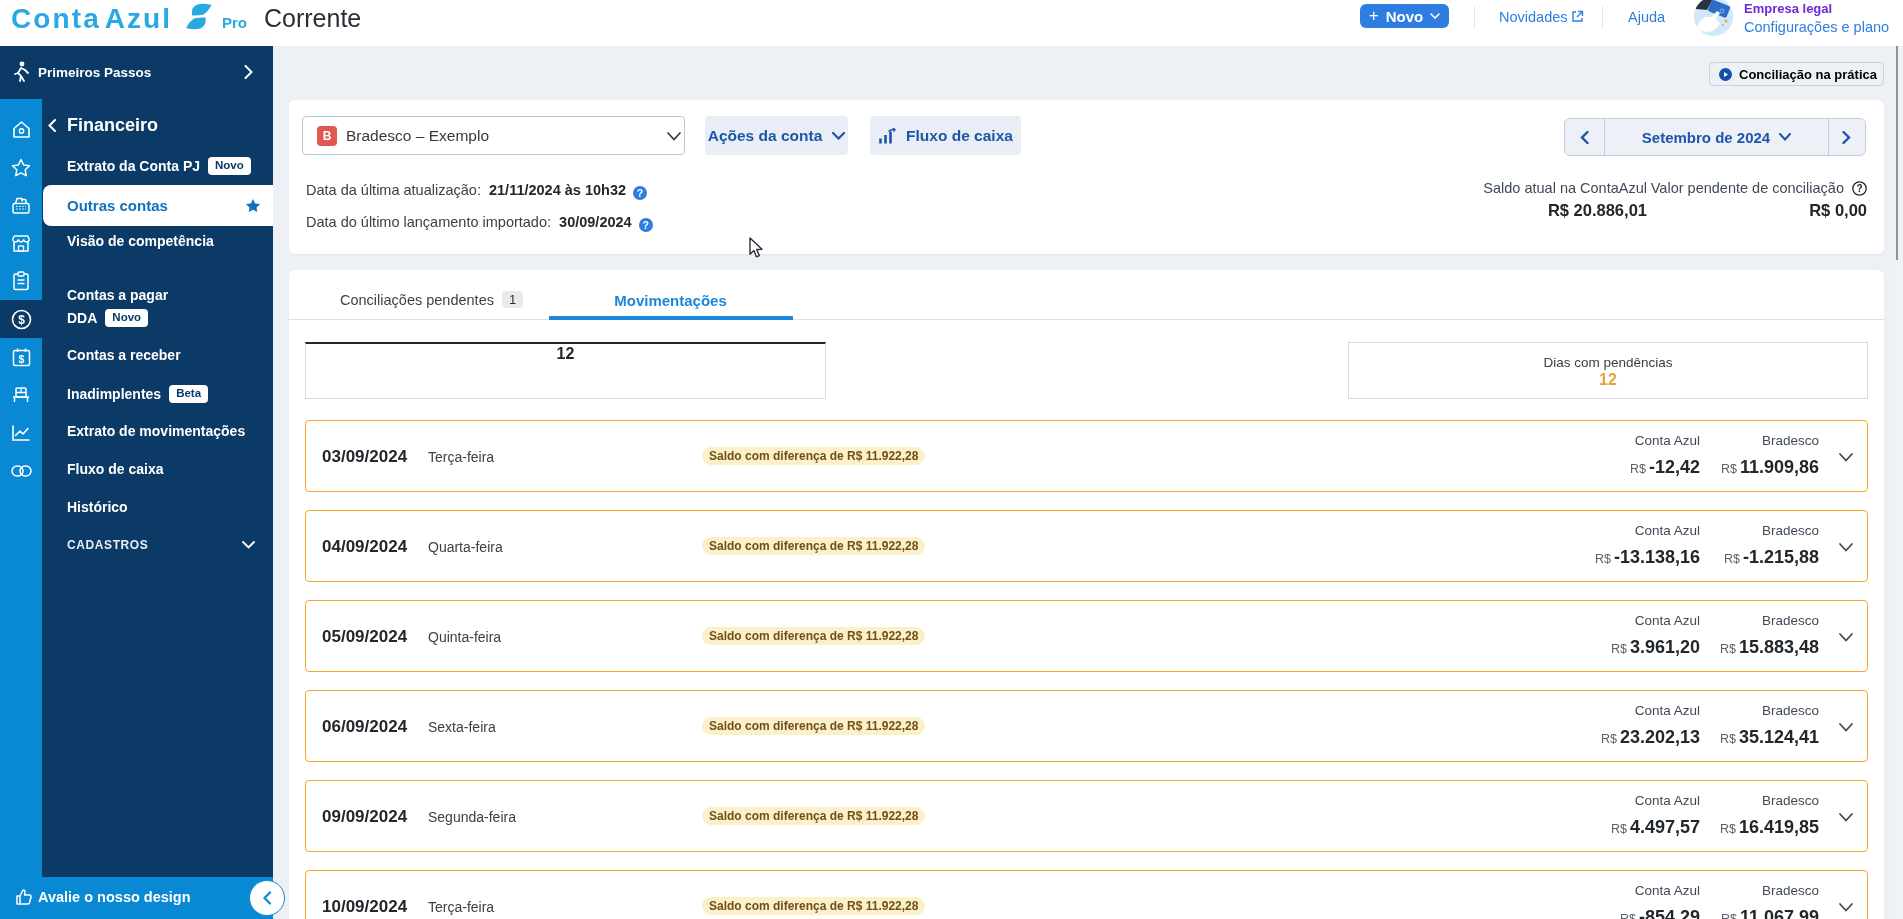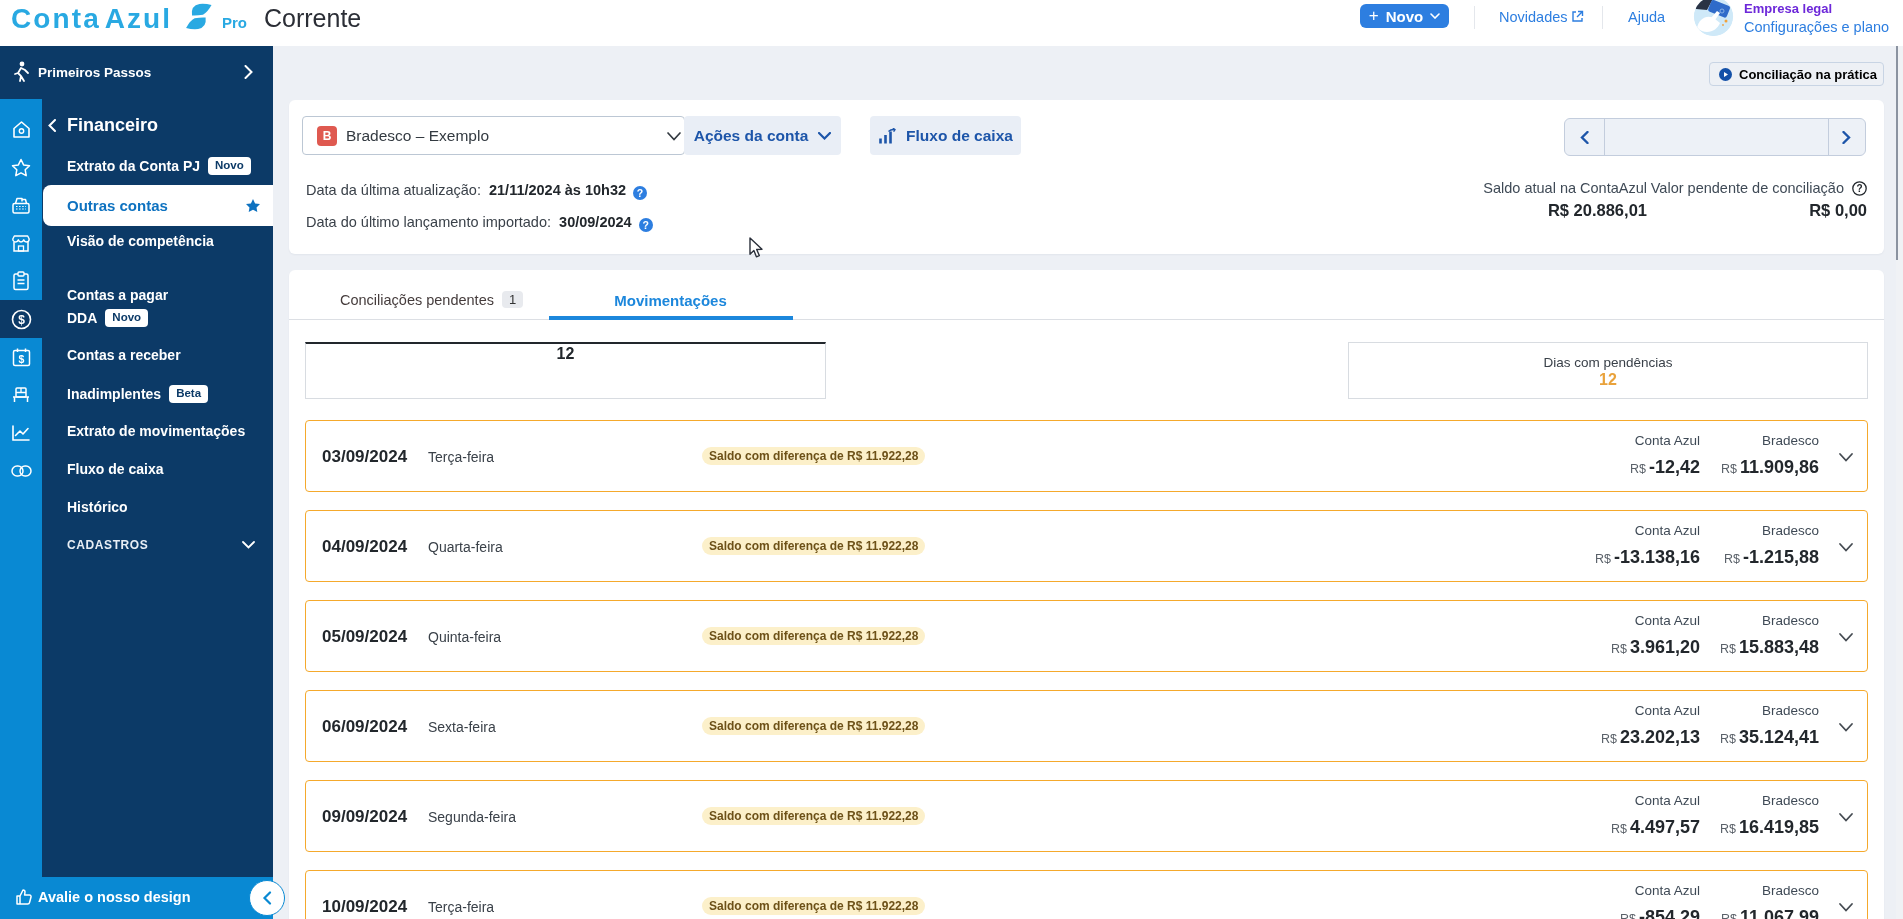--- a/index.html
+++ b/index.html
@@ -246,38 +246,43 @@
 </div>
 
 <div id="card1">
   <div id="dropdown">
     <div class="b">B</div>
       <div class="t">Bradesco – Exemplo</div>
     <svg class="abs" style="left:364px;top:15px" width="14" height="9" viewBox="0 0 14 9">
         <path d="M1 1 L7 7.5 L13 1" stroke="#333a41" stroke-width="1.7" fill="none" stroke-linecap="round"></path>
       </svg>
   </div>
-  <div class="gbtn" style="left:395px;width:157px">Ações da conta
+  <div class="gbtn" style="left:416px;width:143px">Ações da conta
     <svg width="13" height="8" viewBox="0 0 13 8">
         <path d="M1 1 L6.5 6.5 L12 1" stroke="#1d55a9" stroke-width="2.2" fill="none" stroke-linecap="round"></path>
       </svg>
   </div>
   <div class="gbtn" style="left:581px;width:151px">
     <svg width="18" height="16" viewBox="0 0 18 16">
         <path d="M2.5 15.5 V10.5 M7.5 15.5 V7 M12.5 15.5 V3.5" stroke="#1d55a9" stroke-width="2.6" fill="none"></path>
         <path d="M10.5 3.5 C12.5 1.6 14.5 1.2 16.8 1.6" stroke="#1d55a9" stroke-width="1.5" fill="none"></path>
         <path d="M14.8 0.4 L17 1.6 L15.6 3.6" stroke="#1d55a9" stroke-width="1.5" fill="none" stroke-linejoin="round"></path>
       </svg>
     Fluxo de caixa
   </div>
   <div id="monthnav">
     <svg class="abs" style="left:15px;top:12px" width="9" height="13" viewBox="0 0 9 13">
         <path d="M7.5 1 L2 6.5 L7.5 12" stroke="#1d55a9" stroke-width="2.4" fill="none" stroke-linecap="round"></path>
       </svg>
     <div class="d1"></div>
+    <div class="mt">Setembro de 2024
+      <svg width="12" height="8" viewBox="0 0 12 8">
+          <path d="M1 1 L6 6.5 L11 1" stroke="#1d55a9" stroke-width="2" fill="none" stroke-linecap="round"></path>
+        </svg>
+    </div>
     <div class="d2"></div>
     <svg class="abs" style="left:277px;top:12px" width="9" height="13" viewBox="0 0 9 13">
         <path d="M1.5 1 L7 6.5 L1.5 12" stroke="#1d55a9" stroke-width="2.4" fill="none" stroke-linecap="round"></path>
       </svg>
   </div>
   <div class="dataline" style="top:82px">Data da última atualização: &nbsp;<b>21/11/2024 às 10h32</b><span class="qi">?</span></div>
   <div class="dataline" style="top:114px">Data do último lançamento importado: &nbsp;<b>30/09/2024</b><span class="qi">?</span></div>
   <div class="slabel" style="right:237px;top:80px">Saldo atual na ContaAzul</div>
   <div class="sval" style="right:237px;top:101px">R$ 20.886,01</div>
   <div class="slabel" style="right:17px;top:80px">Valor pendente de conciliação

